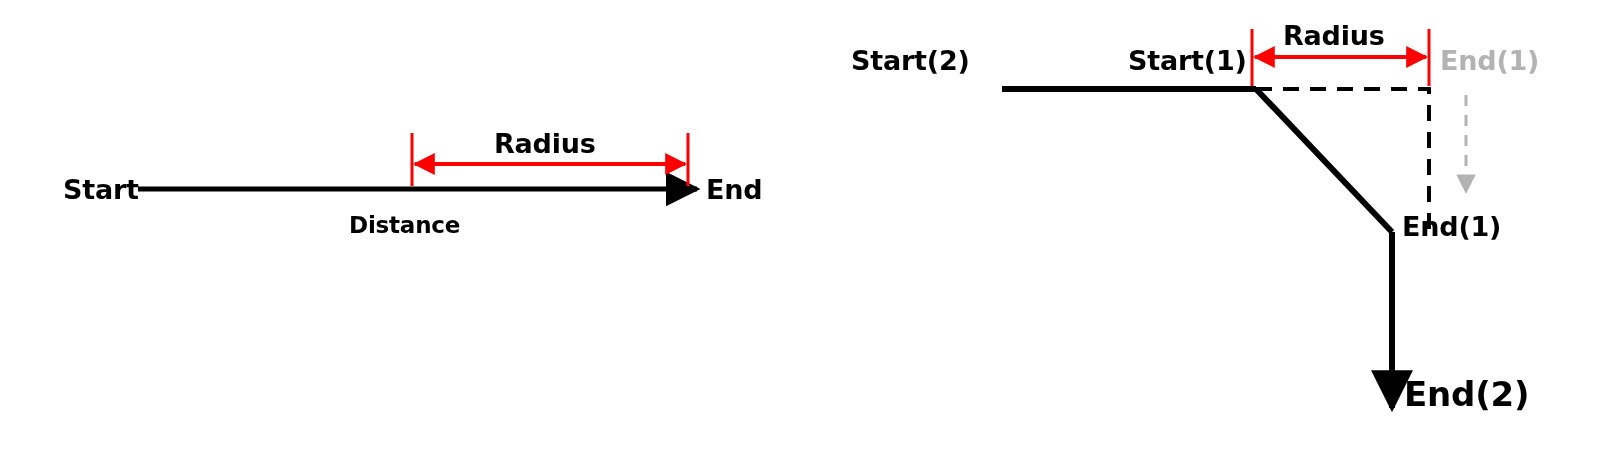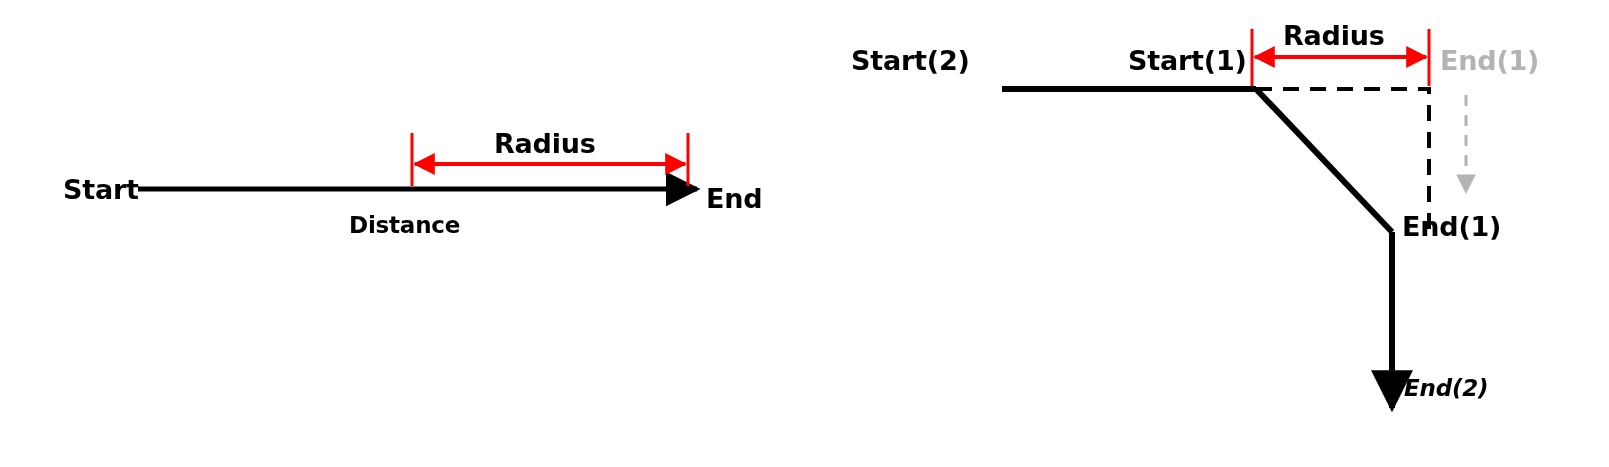--- a/index.html
+++ b/index.html
@@ -86,31 +86,31 @@
       <line x1="1429" y1="29" x2="1429" y2="86" stroke="#ff0000" stroke-width="3"></line>
 
       <line x1="1255" y1="57" x2="1426" y2="57" stroke="#ff0000" stroke-width="4" marker-start="url(#arrow-red-start)" marker-end="url(#arrow-red-end)"></line>
 
       <line x1="1466" y1="95" x2="1466" y2="190" stroke="#b3b3b3" stroke-width="3" stroke-dasharray="11 9" marker-end="url(#arrow-gray)"></line>
     </g>
   </svg>
 
   <div class="lbl lbl-black" style="left:63px; top:176px; font-size:27px;text-align:right;">Start</div>
 
-  <div class="lbl lbl-black" style="left:706px; top:176px; font-size:27px;margin-top:9px;">End</div>
+  <div class="lbl lbl-black" style="left:706px; top:176px; font-size:27px;">End</div>
 
   <div class="lbl lbl-black" style="left:349px; top:214px; font-size:23px;">Distance</div>
 
   <div class="lbl lbl-black" style="left:494px; top:130px; font-size:27px;">Radius</div>
 
   <div class="lbl lbl-black" style="left:851px; top:47px; font-size:27px;">Start(2)</div>
 
   <div class="lbl lbl-black" style="left:1128px; top:47px; font-size:27px;">Start(1)</div>
 
   <div class="lbl lbl-black" style="left:1283px; top:22px; font-size:27px;">Radius</div>
 
   <div class="lbl lbl-gray" style="left:1440px; top:47px; font-size:27px;">End(1)</div>
 
   <div class="lbl lbl-black" style="left:1402px; top:213px; font-size:27px;">End(1)</div>
 
-  <div class="lbl lbl-black" style="left:1404px; top:377px; font-size:23px;font-style:italic;">End(2)</div>
+  <div class="lbl lbl-black" style="left:1404px; top:377px; font-size:34px;">End(2)</div>
 
 </div>
 
 </body></html>

